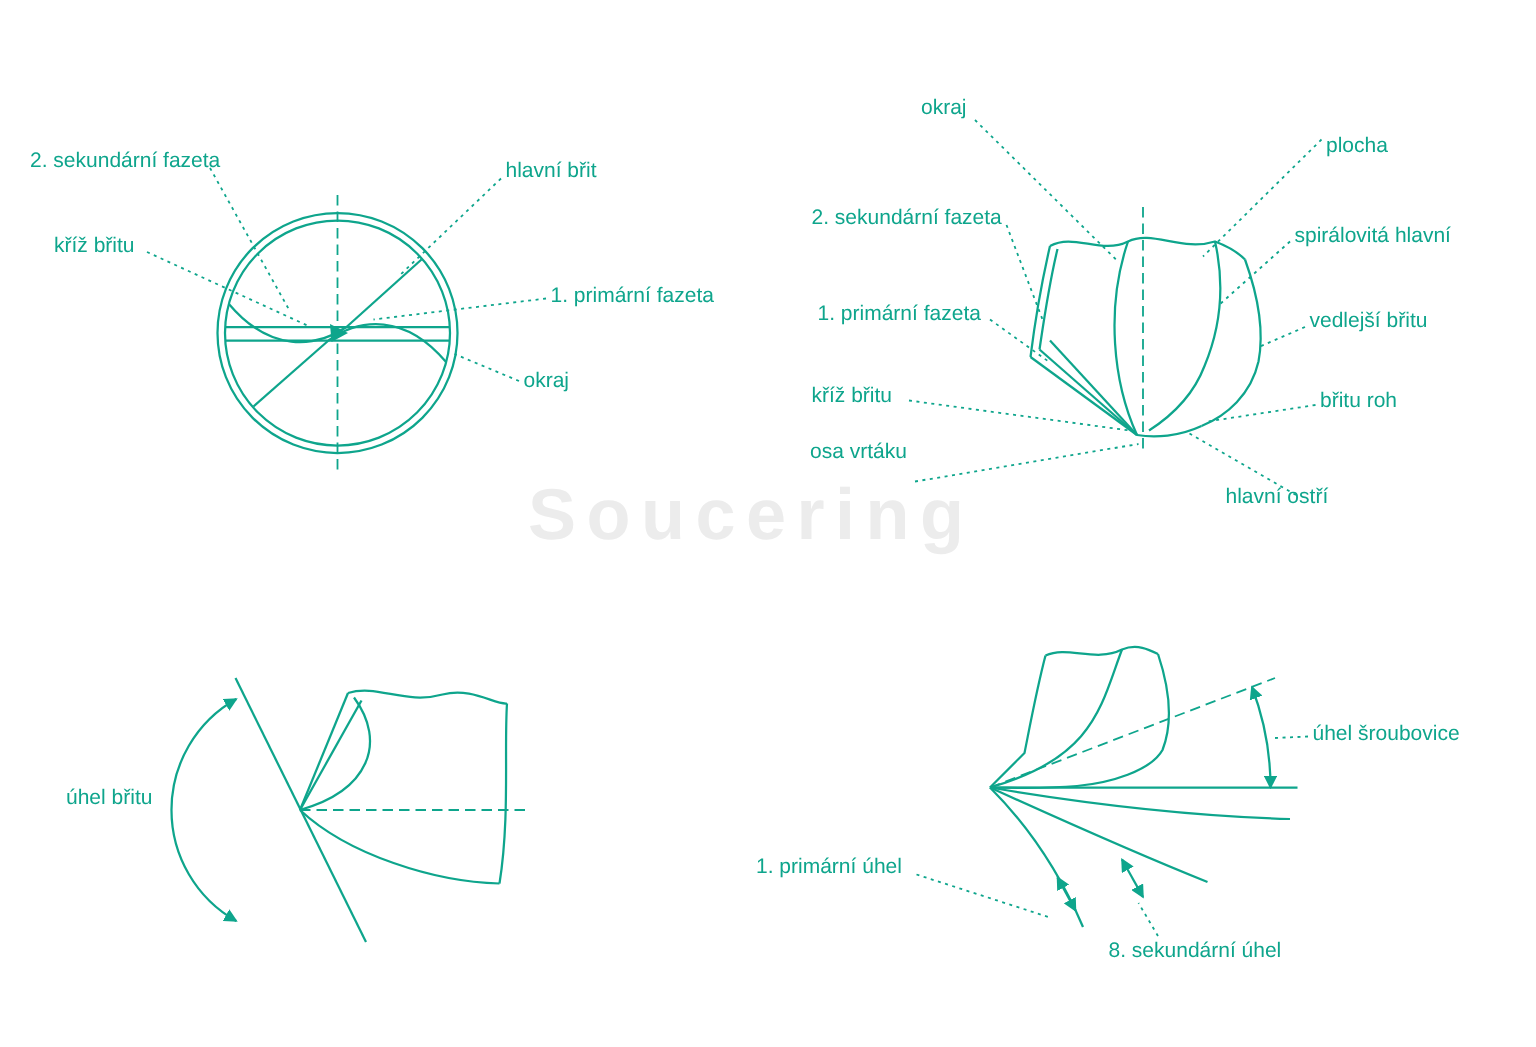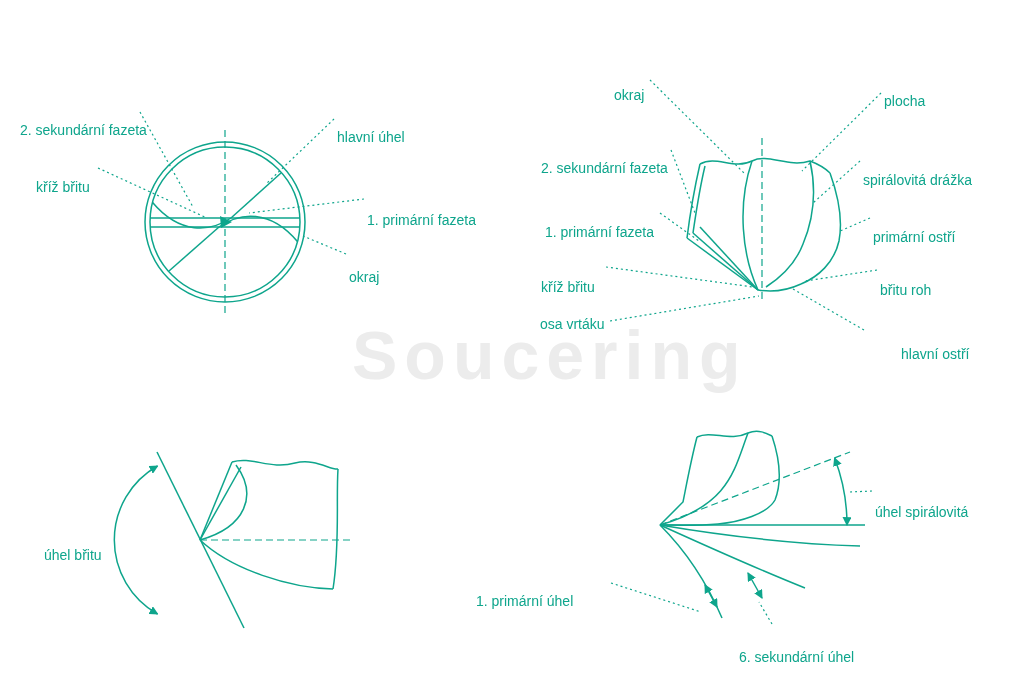--- a/index.html
+++ b/index.html
@@ -9,24 +9,24 @@
     font-family:"Liberation Sans", sans-serif;
   }
   svg{position:absolute;left:0;top:0;color:var(--accent);}
   .s line,.s path,.s circle{stroke:currentColor;stroke-width:1.5;fill:none;}
   .s .fill{fill:currentColor;stroke:none;}
   .cl{stroke-dasharray:7 4;stroke-width:1.2 !important;}
   .dot line{stroke:currentColor;stroke-width:1.2;stroke-dasharray:2 3;fill:none;}
   .arrhead{fill:var(--accent);}
   .label{
     position:absolute;font-size:14px;line-height:1.1;color:var(--accent);
-    white-space:nowrap;user-select:none;margin-top:24px;
+    white-space:nowrap;user-select:none;
   }
   .watermark{
-    position:absolute;left:352px;top:316px;font-size:68px;font-weight:bold;
+    position:absolute;left:352px;top:316px;font-size:48px;font-weight:bold;
     letter-spacing:7px;color:var(--wm);user-select:none;
   }
 </style>
 </head>
 <body>
 
 <div class="watermark">Soucering</div>
 
 <svg width="1024" height="698" viewBox="0 0 1024 698">
   <defs>
@@ -109,32 +109,32 @@
   </g>
   <g class="dot">
     <line x1="872" y1="491" x2="850" y2="492"></line>
     <line x1="611" y1="583" x2="701" y2="612"></line>
     <line x1="772" y1="624" x2="759" y2="602"></line>
   </g>
 </svg>
 
 <div class="label" style="left:20px;top:99px">2. sekundární fazeta</div>
 <div class="label" style="left:36px;top:156px">kříž břitu</div>
-<div class="label" style="left:337px;top:106px">hlavní úhel</div>
+<div class="label" style="left:337px;top:106px">hlavní břit</div>
 <div class="label" style="left:367px;top:189px">1. primární fazeta</div>
 <div class="label" style="left:349px;top:246px">okraj</div>
 
 <div class="label" style="left:614px;top:64px">okraj</div>
-<div class="label" style="left:884px;top:70px">plocha</div>
+<div class="label" style="left:884px;top:89px">plocha</div>
 <div class="label" style="left:541px;top:137px">2. sekundární fazeta</div>
-<div class="label" style="left:863px;top:149px">spirálovitá drážka</div>
+<div class="label" style="left:863px;top:149px">spirálovitá hlavní</div>
 <div class="label" style="left:545px;top:201px">1. primární fazeta</div>
-<div class="label" style="left:873px;top:206px">primární ostří</div>
+<div class="label" style="left:873px;top:206px">vedlejší břitu</div>
 <div class="label" style="left:541px;top:256px">kříž břitu</div>
 <div class="label" style="left:880px;top:259px">břitu roh</div>
 <div class="label" style="left:540px;top:293px">osa vrtáku</div>
-<div class="label" style="left:901px;top:323px">hlavní ostří</div>
+<div class="label" style="left:817px;top:323px">hlavní ostří</div>
 
 <div class="label" style="left:44px;top:524px">úhel břitu</div>
 
-<div class="label" style="left:875px;top:481px">úhel spirálovitá</div>
-<div class="label" style="left:476px;top:570px">1. primární úhel</div>
-<div class="label" style="left:739px;top:626px">6. sekundární úhel</div>
+<div class="label" style="left:875px;top:481px">úhel šroubovice</div>
+<div class="label" style="left:504px;top:570px">1. primární úhel</div>
+<div class="label" style="left:739px;top:626px">8. sekundární úhel</div>
 
 </body></html>

